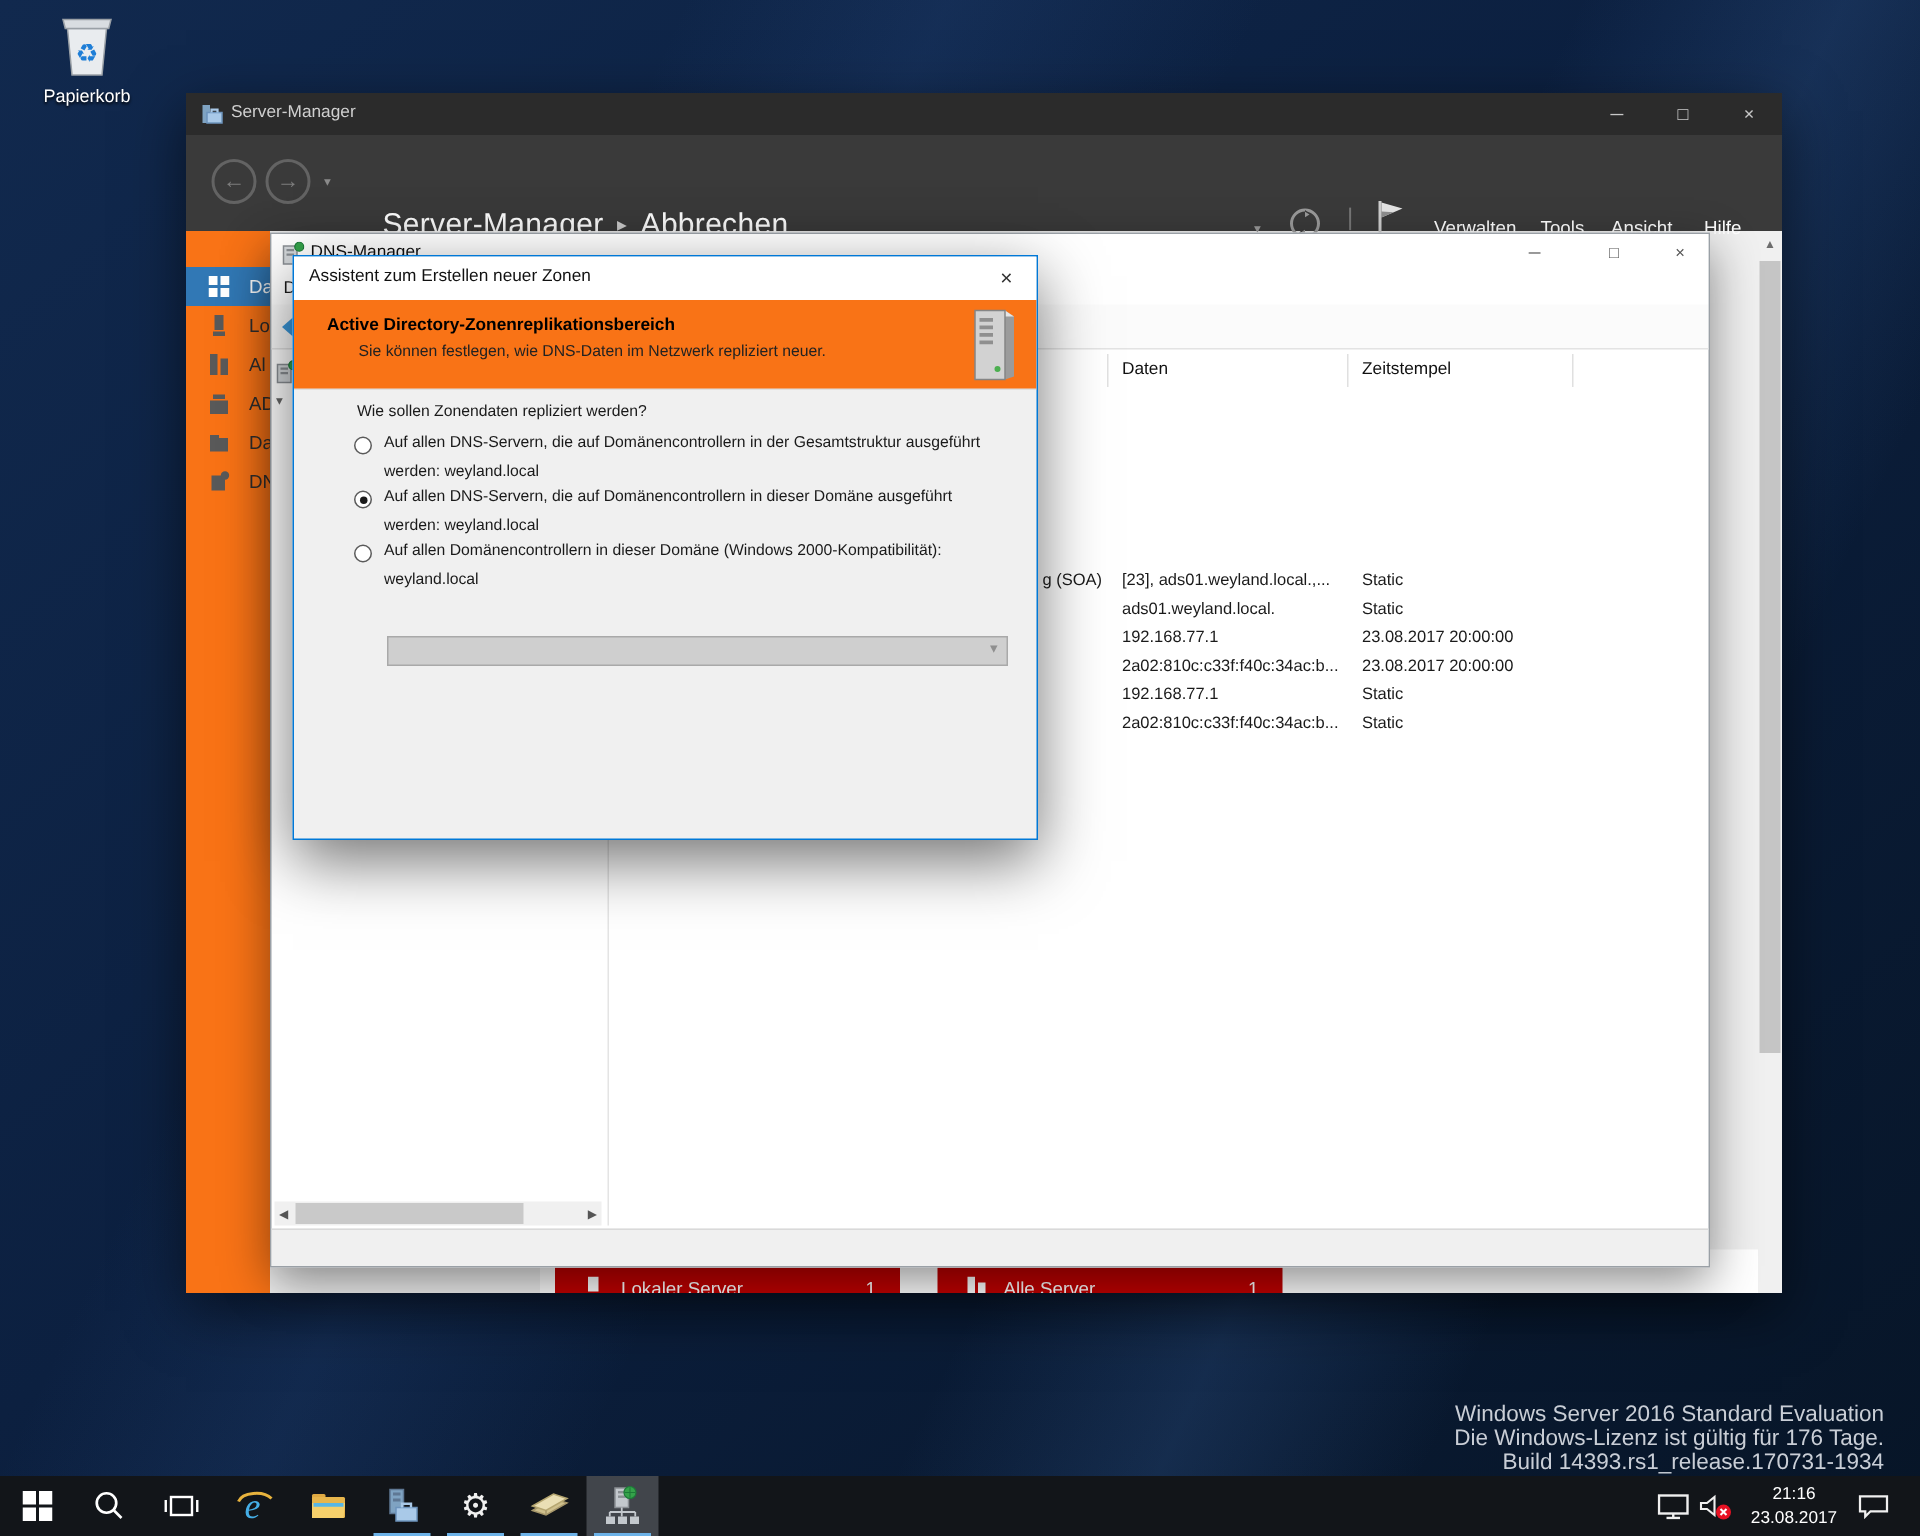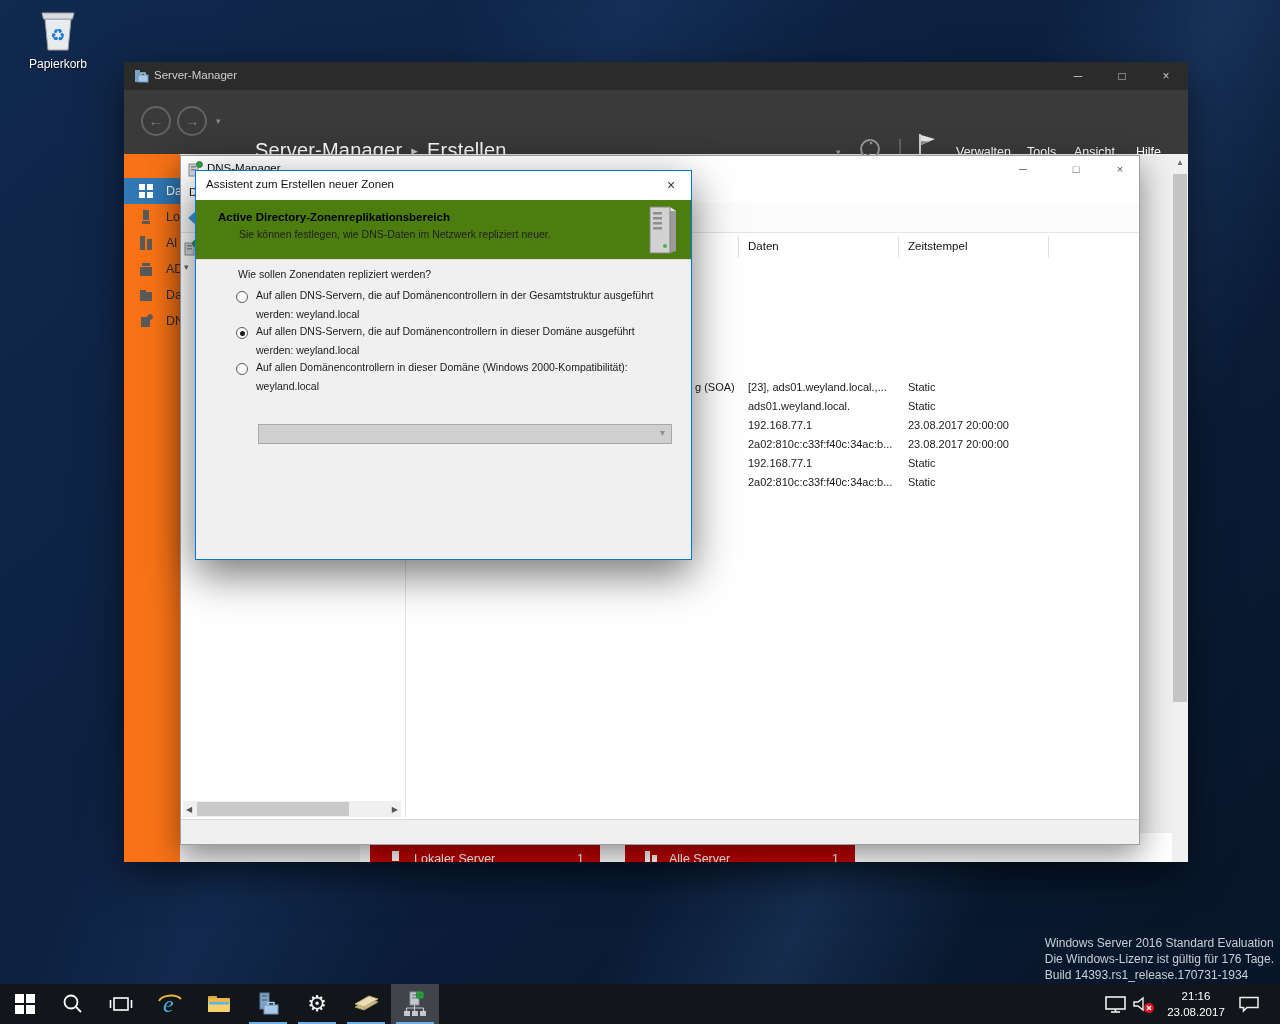--- a/index.html
+++ b/index.html
@@ -8,21 +8,21 @@
   .abs{position:absolute}
   #desktop{position:relative;width:1280px;height:1024px;overflow:hidden;
     background:
       linear-gradient(115deg, rgba(70,120,190,0) 60%, rgba(70,120,190,.20) 70%, rgba(70,120,190,0) 80%),
       linear-gradient(115deg, rgba(55,100,170,0) 26%, rgba(55,100,170,.16) 36%, rgba(55,100,170,0) 48%),
       linear-gradient(140deg,#11294e 0%,#0c2040 45%,#071527 100%);}
   
   #recycle{left:20px;top:6px;width:76px;text-align:center;z-index:1}
   #recycle .lbl{display:block;margin-top:2px;color:#fff;font-size:12px;text-shadow:0 1px 2px #000}
   
-  #watermark{right:6px;top:935px;color:#c9ced6;font-size:12px;line-height:16px;z-index:1}
+  #watermark{right:24px;top:935px;text-align:right;color:#c9ced6;font-size:15px;line-height:16px;z-index:1}
   
   #smw{left:124px;top:62px;width:1064px;height:800px;background:#f0f0f0;overflow:hidden;
        box-shadow:0 12px 36px rgba(0,0,0,.55);z-index:2}
   #smw .tbar{left:0;top:0;width:100%;height:28px;background:#2b2b2b}
   #smw .ttl{left:30px;top:7px;color:#cfcfcf;font-size:11.5px}
   .cap{width:44px;height:28px;top:0;color:#c8c8c8;font-size:12px;text-align:center;line-height:28px}
   #smw .nav{left:0;top:28px;width:100%;height:64px;background:#3a3a3a}
   .navcirc{width:30px;height:30px;border:2px solid #636363;border-radius:50%;top:16px;
            color:#7d7d7d;font-size:15px;text-align:center;line-height:26px}
   #crumb{left:131px;top:49px;color:#fff;font-size:20px;font-weight:300;letter-spacing:.2px}
@@ -63,21 +63,21 @@
   #dns-hsb{left:2px;top:645px;width:218px;height:16px;background:#f0f0f0}
   #dns-hsb .harr{top:4px;color:#555;font-size:8px}
   #dns-hsb .hthumb{left:14px;top:1px;width:152px;height:14px;background:#c9c9c9}
   #dns-status{left:0;top:663px;width:958px;height:25px;background:#f0f0f0;border-top:1px solid #d9d9d9}
   
   #wiz{left:195px;top:170px;width:497px;height:390px;background:#f0f0f0;border:1px solid #0078d7;
        box-shadow:0 14px 40px rgba(0,0,0,.55);overflow:hidden;z-index:4}
   #wiz .wtbar{left:0;top:0;width:100%;height:29px;background:#fff}
   #wiz .wttl{left:10px;top:7px;font-size:11.5px;color:#111}
   #wiz-close{right:0;top:0;width:40px;height:29px;text-align:center;line-height:29px;font-size:14px;color:#333}
-  #wiz .whead{left:0;top:29px;width:100%;height:60px;background:#4d7c0f;border-bottom:1px solid #dfdfdf}
+  #wiz .whead{left:0;top:29px;width:100%;height:60px;background:#f97316;border-bottom:1px solid #dfdfdf}
   #wiz .h1{left:22px;top:11px;font-size:11.5px;font-weight:bold;color:#000}
   #wiz .h2{left:43px;top:28px;font-size:10.5px;color:#222}
   #wiz .srv{left:448px;top:3px}
   .wq{left:42px;top:97px;font-size:10.5px}
   .wopt{left:40px;width:440px;height:28px}
   .wopt .radio{position:absolute;left:0;top:2px;width:12px;height:12px;border:1px solid #5a5a5a;
                border-radius:50%;background:#fff}
   .wopt.sel .radio::after{content:"";position:absolute;left:2.5px;top:2.5px;width:5px;height:5px;
                border-radius:50%;background:#1a1a1a}
   .wopt.dis .radio{border-color:#bdbdbd}
@@ -131,21 +131,21 @@
       <div class="abs cap" style="right:88px">─</div>
       <div class="abs cap" style="right:44px">□</div>
       <div class="abs cap" style="right:0">×</div>
     </div>
 
     <div class="abs nav">
       <div class="abs navcirc" style="left:17px">←</div>
       <div class="abs navcirc" style="left:53px">→</div>
       <div class="abs" style="left:92px;top:26px;color:#8a8a8a;font-size:9px">▾</div>
       <div id="crumb" class="abs">
-        <span>Server-Manager</span><span class="sep">▸</span><span>Erstellen</span>
+        <span>Server-Manager</span><span class="sep">▸</span><span>Abbrechen</span>
       </div>
       <div class="abs" style="left:712px;top:57px;color:#9a9a9a;font-size:9px">▾</div>
       <svg class="abs" style="left:734px;top:47px" width="24" height="24" viewBox="0 0 24 24">
         <circle cx="12" cy="12" r="9" fill="none" stroke="#9a9a9a" stroke-width="2"></circle>
         <path d="M12 3 L16 6 L12 9 Z" fill="#3a3a3a"></path>
         <path d="M12 15 L8 18 L12 21 Z" fill="#3a3a3a"></path>
         <path d="M12 4.2 L15 6 L12 7.8 Z" fill="#9a9a9a"></path>
         <path d="M12 16.2 L9 18 L12 19.8 Z" fill="#9a9a9a"></path>
       </svg>
       <div class="abs" style="left:774px;top:47px;color:#777;font-size:16px">|</div>

